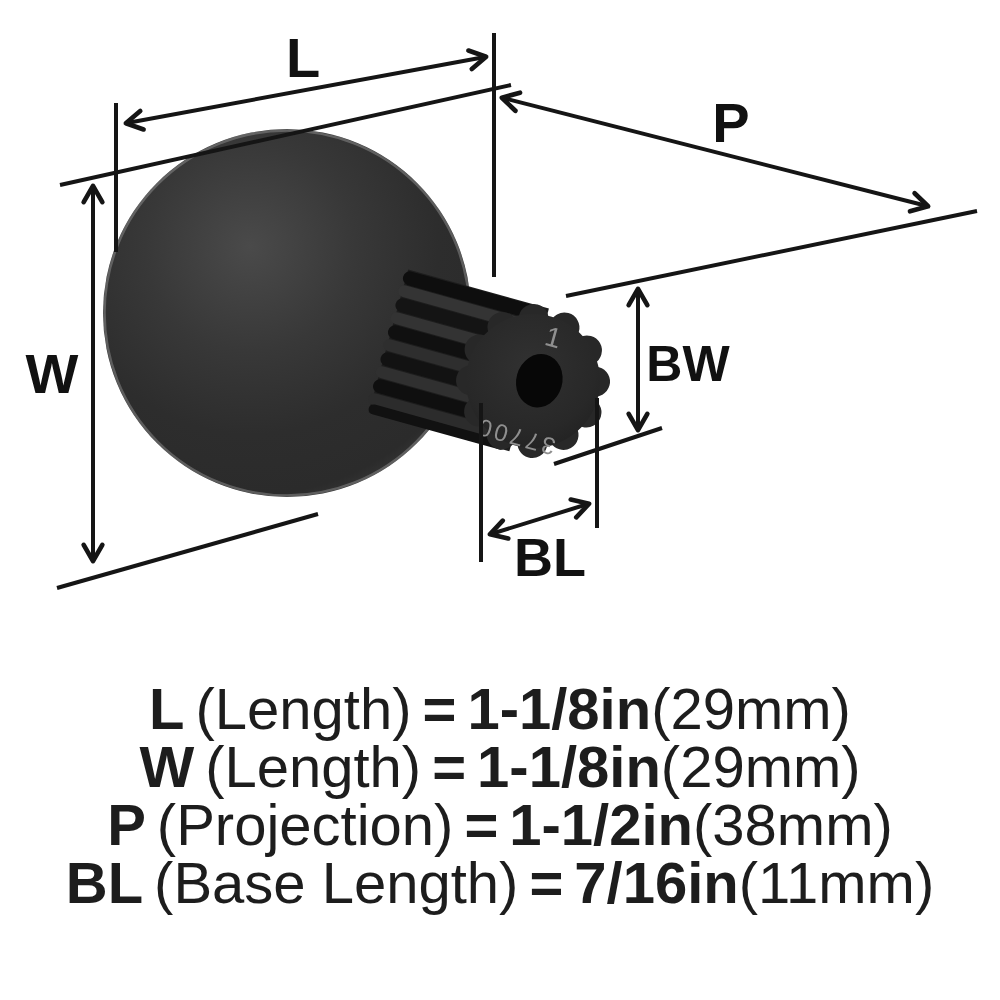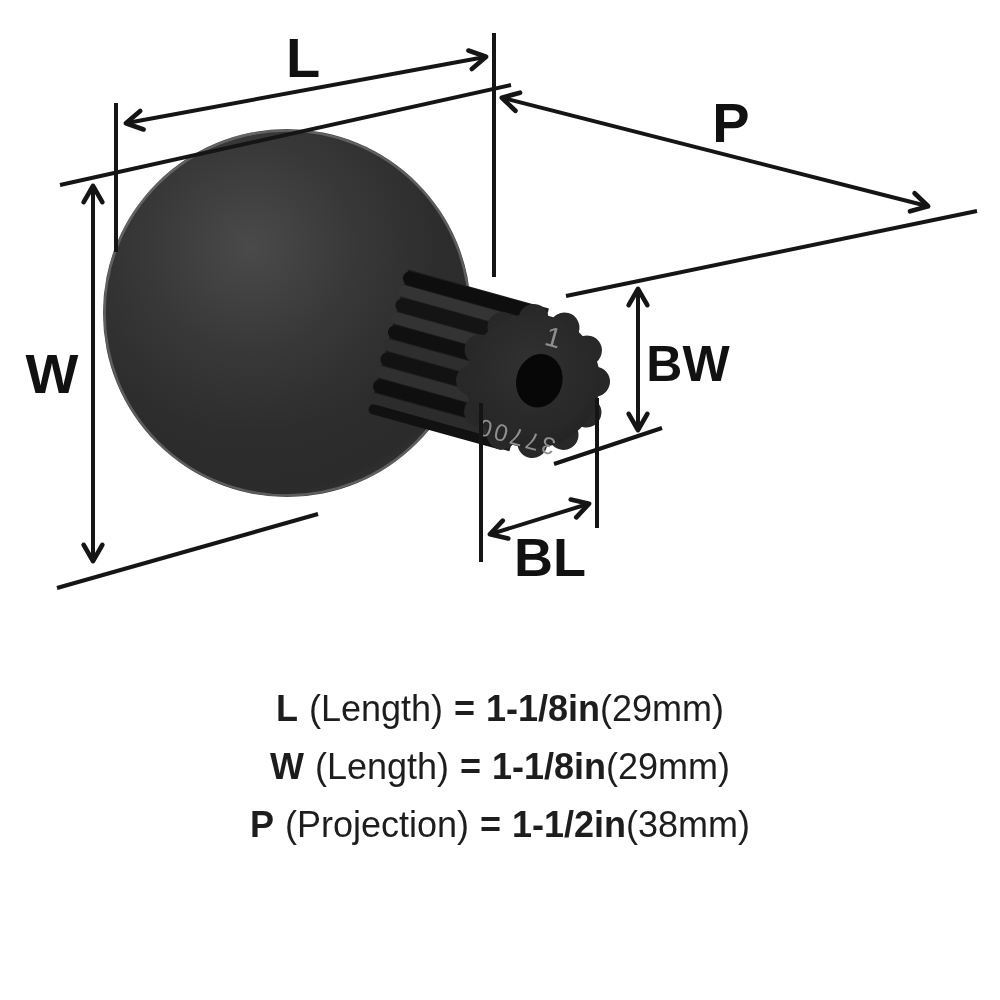--- a/index.html
+++ b/index.html
@@ -9,21 +9,21 @@
   }
   .stage svg{position:absolute;left:0;top:0;}
   .dim-label{
     font-family:"Liberation Sans",sans-serif;
     font-weight:bold;fill:#111111;
   }
   .engrave{font-family:"Liberation Sans",sans-serif;fill:#8f8f8f;}
   .specs{
     position:absolute;left:0;top:680px;width:1000px;
     text-align:center;color:#1d1d1d;
-    font-size:36px;line-height:58px;white-space:nowrap;
+    font-size:58px;line-height:58px;white-space:nowrap;
   }
   .spec-line{height:58px;}
   .spec-line .b{font-weight:bold;}
   .spec-line .sp{margin-right:11px;}
 </style>
 </head>
 <body>
 
 <div class="stage">
 
@@ -113,15 +113,16 @@
     <text class="dim-label" x="52" y="393" font-size="56" text-anchor="middle">W</text>
     <text class="dim-label" x="731" y="142" font-size="56" text-anchor="middle">P</text>
     <text class="dim-label" x="688" y="381" font-size="50" text-anchor="middle">BW</text>
     <text class="dim-label" x="550" y="576" font-size="54" text-anchor="middle">BL</text>
   </svg>
 
   <div class="specs">
     <div class="spec-line"><span class="b sp">L</span><span class="sp">(Length)</span><span class="b sp">=</span><span class="b">1-1/8in</span><span>(29mm)</span></div>
     <div class="spec-line"><span class="b sp">W</span><span class="sp">(Length)</span><span class="b sp">=</span><span class="b">1-1/8in</span><span>(29mm)</span></div>
     <div class="spec-line"><span class="b sp">P</span><span class="sp">(Projection)</span><span class="b sp">=</span><span class="b">1-1/2in</span><span>(38mm)</span></div>
+    <div class="spec-line"><span class="b sp">BL</span><span class="sp">(Base Length)</span><span class="b sp">=</span><span class="b">7/16in</span><span>(11mm)</span></div>
   </div>
 
 </div>
 
 </body></html>

